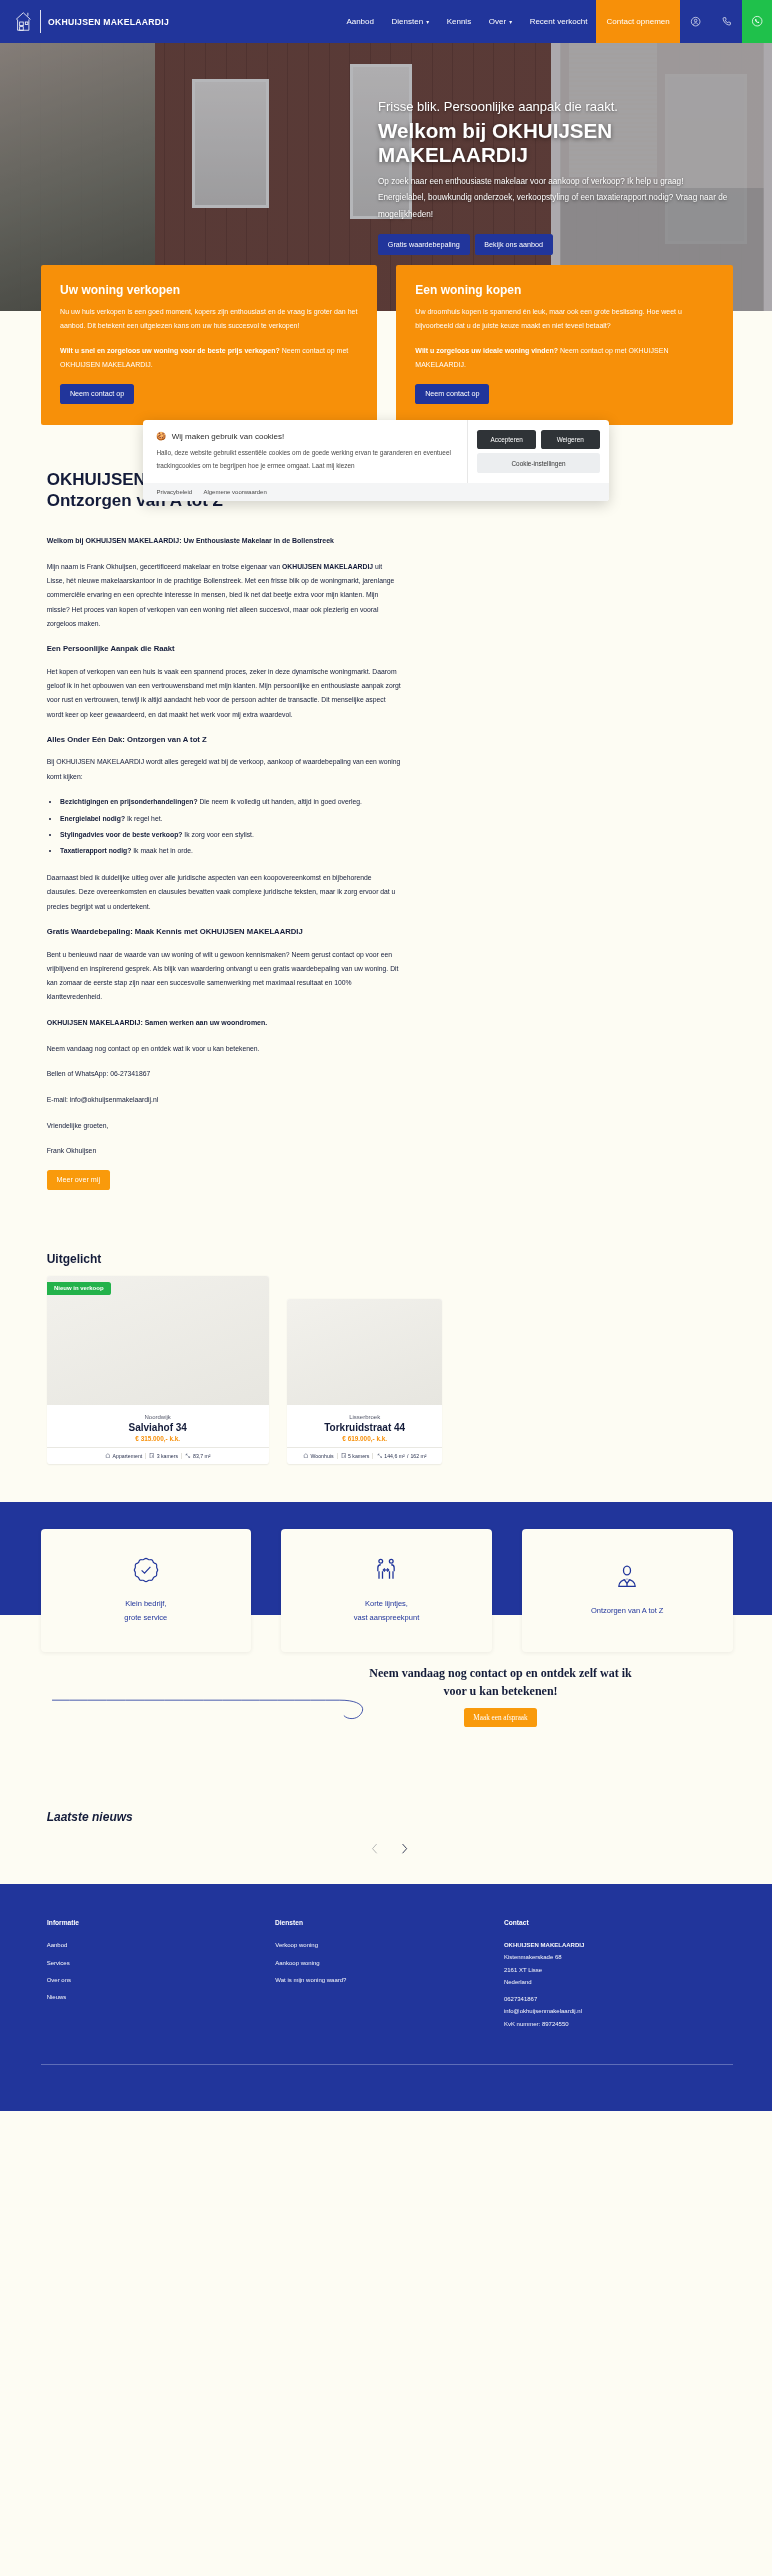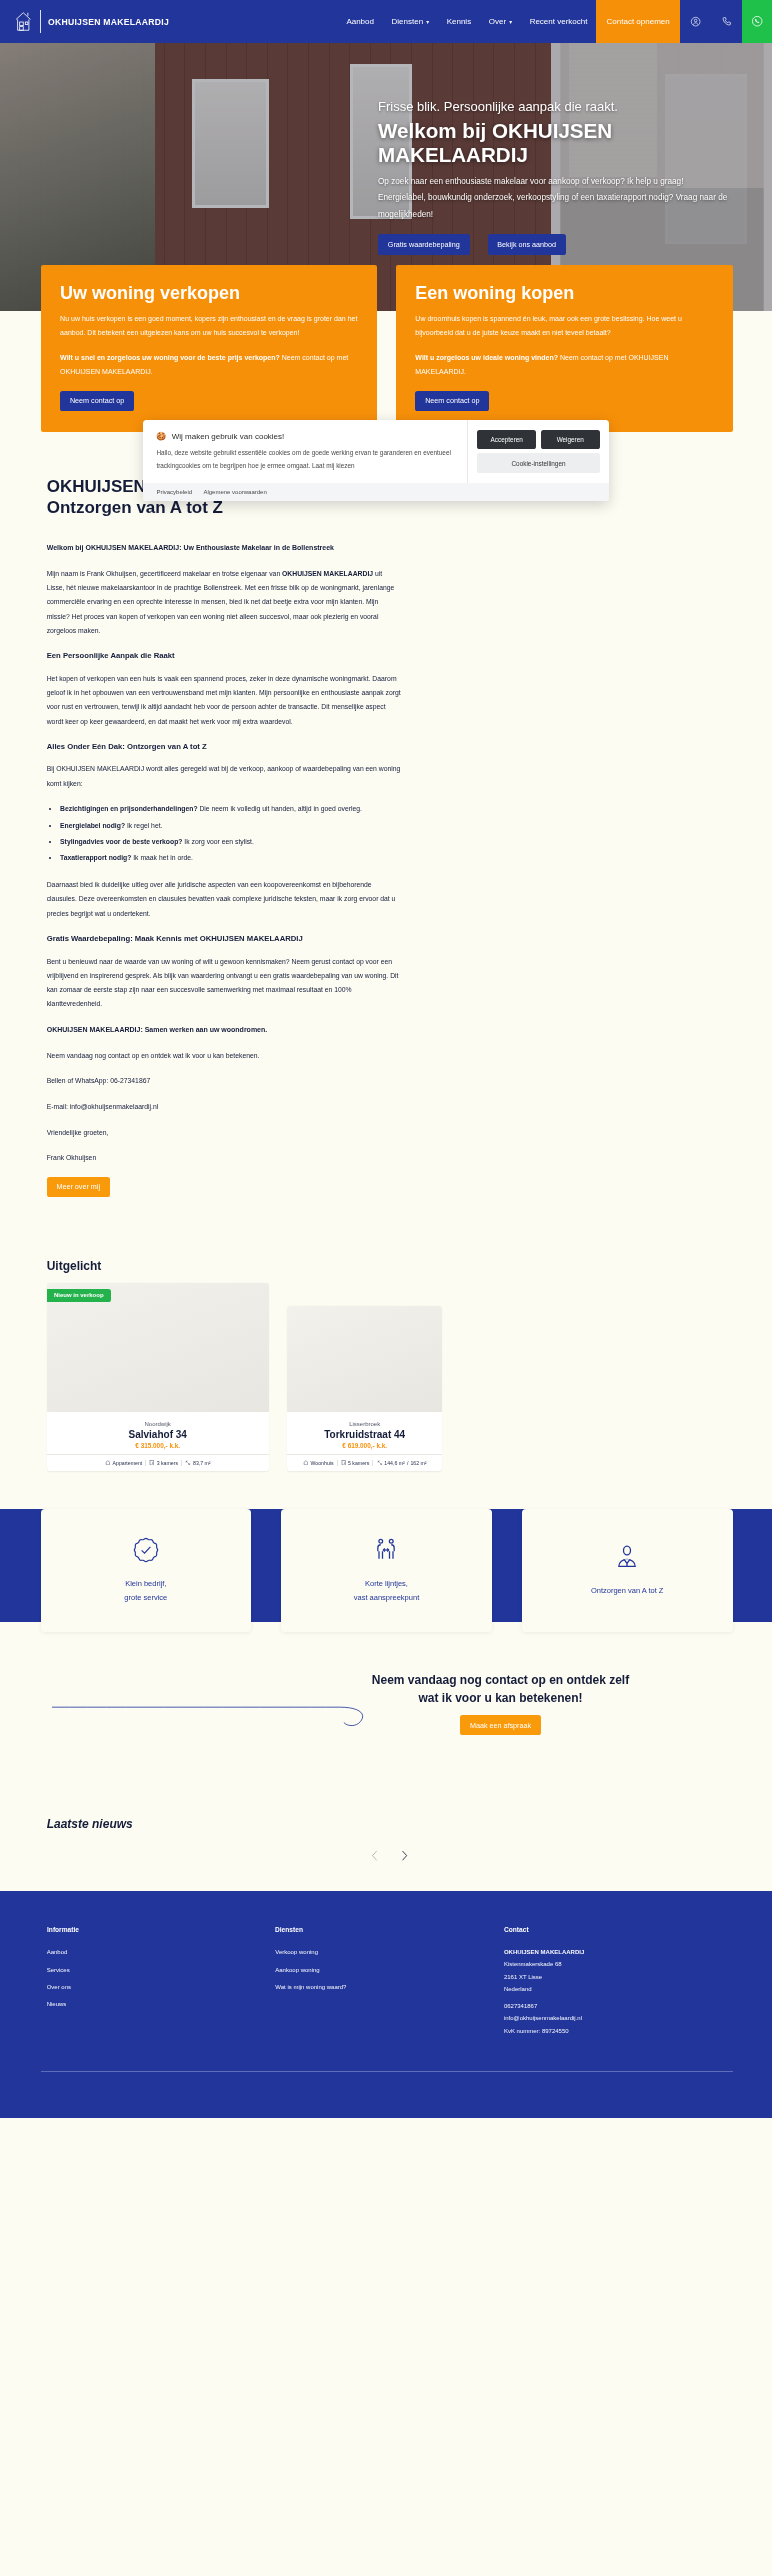--- a/index.html
+++ b/index.html
@@ -81,35 +81,35 @@
     position:relative;z-index:3;width:773px;padding:0 40px;height:100%;
     display:flex;flex-direction:column;justify-content:center;
   }
   .hero-col{margin-left:auto;width:355px;}
   .hero-kicker{color:#fff;font-size:13px;font-weight:400;margin-bottom:5.2px;text-shadow:0 0.5px 2.6px rgba(0,0,0,.45);}
   .hero-title{
     color:#fff;font-size:20.6px;line-height:1.12;font-weight:700;margin-bottom:8.2px;
     text-shadow:0 1px 4.1px rgba(0,0,0,.5);
   }
   .hero-sub{color:#fff;font-size:8.2px;line-height:2.0;margin-bottom:11.3px;text-shadow:0 0.5px 2.6px rgba(0,0,0,.5);}
-  .hero-btns{display:flex;gap:18px;}
+  .hero-btns{display:flex;gap:5px;}
   .btn{
     display:inline-flex;align-items:center;justify-content:center;border:0;cursor:pointer;
     text-decoration:none;border-radius:2.6px;font-size:7.2px;
   }
   .btn-blue{background:var(--blue);color:#fff;padding:5.7px 9.8px;}
   .btn-orange{background:var(--orange-btn);color:#fff;padding:5.7px 9.8px;}
 
   
   .cards{
     position:relative;z-index:5;width:692px;margin:-46px auto 0;
     display:grid;grid-template-columns:1fr 1fr;gap:18.5px;
   }
   .ocard{background:var(--orange);color:#fff;padding:17.5px 19.6px 20.6px;border-radius:2.1px;}
-  .ocard h3{font-size:18px;margin-bottom:8.2px;font-weight:700;}
+  .ocard h3{font-size:12px;margin-bottom:8.2px;font-weight:700;}
   .ocard p{font-size:7px;line-height:2.05;}
   .ocard p + p{margin-top:10.3px;}
   .ocard b{font-weight:700;}
   .ocard .btn{margin-top:11.3px;}
 
   
   .cookie{
     position:absolute;left:143px;top:420px;width:466px;z-index:60;
     background:#fff;border-radius:3.6px;box-shadow:0 3.1px 13.4px rgba(0,0,0,.18);
     overflow:hidden;
@@ -159,31 +159,31 @@
     border-top:0.5px solid #e9e8e2;display:flex;align-items:center;justify-content:center;
     gap:3.1px;padding:4.6px 3.1px;font-size:5.2px;color:#2b3350;flex-wrap:nowrap;
   }
   .spec{display:flex;align-items:center;gap:2.1px;white-space:nowrap;}
   .spec + .spec{border-left:0.5px solid #e3e2dc;padding-left:3.1px;}
   .spec svg{flex:0 0 auto;}
 
   
   .usp-band{background:var(--blue);margin-top:38px;height:113px;position:relative;}
   .usp-grid{
-    position:absolute;left:50%;transform:translateX(-50%);top:0;width:692px;
+    position:absolute;left:50%;transform:translateX(-50%);top:27px;width:692px;
     display:grid;grid-template-columns:repeat(3,1fr);gap:30px;
   }
   .usp-card{
     background:var(--cream);border-radius:4.1px;height:123px;display:flex;flex-direction:column;
     align-items:center;justify-content:center;gap:11.3px;box-shadow:0 1px 4.1px rgba(0,0,0,.07);
   }
   .usp-label{color:var(--blue);font-size:7.5px;text-align:center;line-height:1.85;}
 
   
-  .cta2{width:692px;margin:49px auto 0;position:relative;height:88px;}
+  .cta2{width:692px;margin:49px auto 0;position:relative;height:88px;font-family:Liberation Serif, serif;}
   .cta2-text{
     position:absolute;right:98px;top:0;width:268px;text-align:center;
   }
   .cta2-text h2{font-size:12px;line-height:1.5;font-weight:700;margin-bottom:8.2px;}
   .cta2 .arrow-wrap{position:absolute;left:10.3px;top:32px;width:330px;height:31px;}
 
   
   .news{width:692px;margin:58px auto 0;padding-left:6.2px;font-style:italic;}
   .news-card{
     background:#fff;border-radius:3.6px;overflow:hidden;box-shadow:0 0.5px 2.1px rgba(0,0,0,.08);

